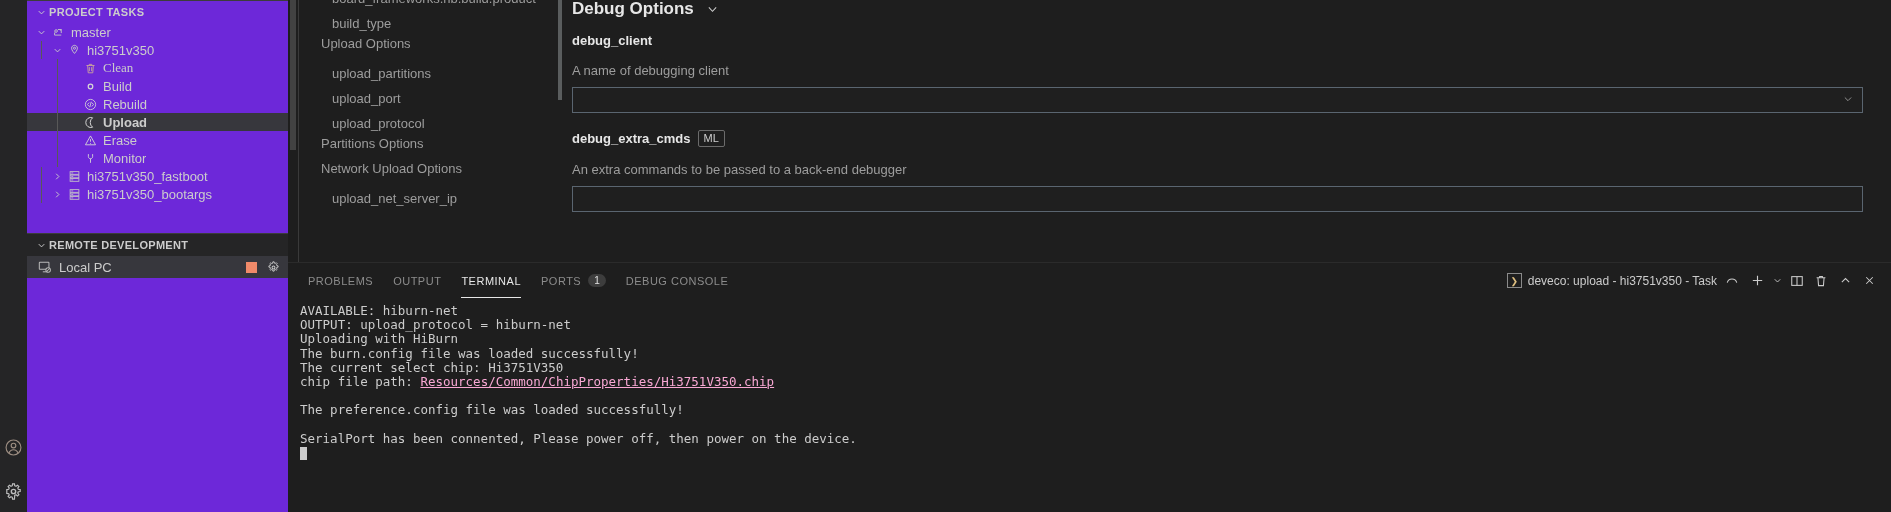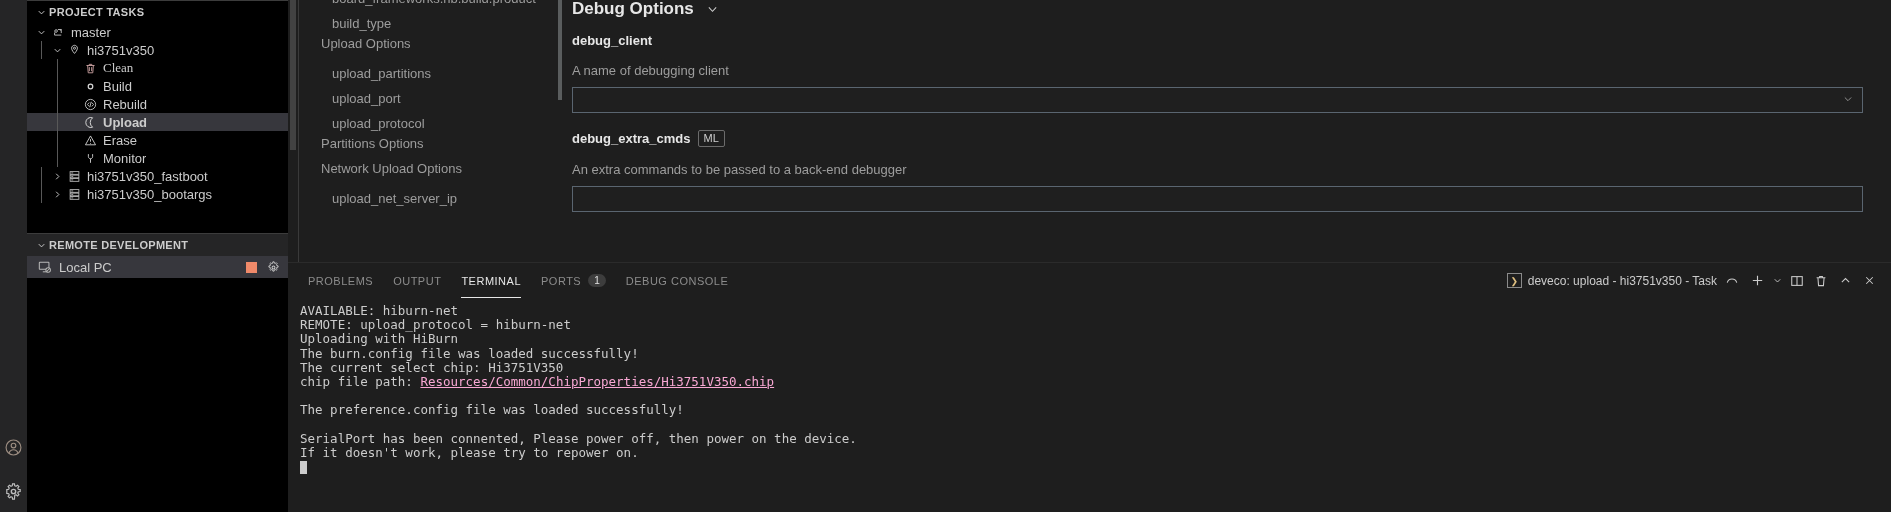--- a/index.html
+++ b/index.html
@@ -22,21 +22,21 @@
   }
   .activity-bottom { position: absolute; bottom: 4px; left: 0; width: 27px;
     display: flex; flex-direction: column; align-items: center; gap: 10px; }
   .act-icon { width: 27px; height: 34px; display: flex; align-items: center; justify-content: center; cursor: pointer; }
   .act-icon svg { display: block; }
 
   
   .sidebar {
     position: absolute; left: 27px; top: 0;
     width: 261px; height: 512px;
-    background: #000000;
+    background: #6d28d9;
   }
   .side-sep { height: 1px; background: #3c3c3c; width: 100%; }
   .section-header {
     height: 22px; display: flex; align-items: center;
     font-size: 11px; font-weight: bold; letter-spacing: .3px;
     color: #cccccc; padding-left: 6px; cursor: pointer; user-select: none;
   }
   .chev { width: 16px; height: 16px; display: inline-flex; align-items: center; justify-content: center; flex: 0 0 16px; }
   .tree { font-size: 13px; }
   .trow {
@@ -489,27 +489,26 @@
       </span>
       <span class="act-btn">
         <svg width="13" height="13" viewBox="0 0 16 16" fill="none" stroke="#cccccc" stroke-width="1.25">
             <path d="M4 4l8 8M12 4l-8 8"></path>
           </svg>
       </span>
     </div>
 
     <div class="terminal" id="terminal">
         <div class="tline"><span>AVAILABLE: hiburn-net</span></div>
-        <div class="tline"><span>REMOTE: upload_protocol = hiburn-net</span></div>
+        <div class="tline"><span>OUTPUT: upload_protocol = hiburn-net</span></div>
         <div class="tline"><span>Uploading with HiBurn</span></div>
         <div class="tline"><span>The burn.config file was loaded successfully!</span></div>
         <div class="tline"><span>The current select chip: Hi3751V350</span></div>
         <div class="tline"><span>chip file path: </span><span class="lnk">Resources/Common/ChipProperties/Hi3751V350.chip</span></div>
         <div class="tline"><span>&nbsp;</span></div>
         <div class="tline"><span>The preference.config file was loaded successfully!</span></div>
         <div class="tline"><span>&nbsp;</span></div>
         <div class="tline"><span>SerialPort has been connented, Please power off, then power on the device.</span></div>
-        <div class="tline"><span>If it doesn't work, please try to repower on.</span></div>
         <div class="tline"><span class="cursor-blk"></span></div>
       </div>
   </div>
 
 </div>
 
 </body></html>

